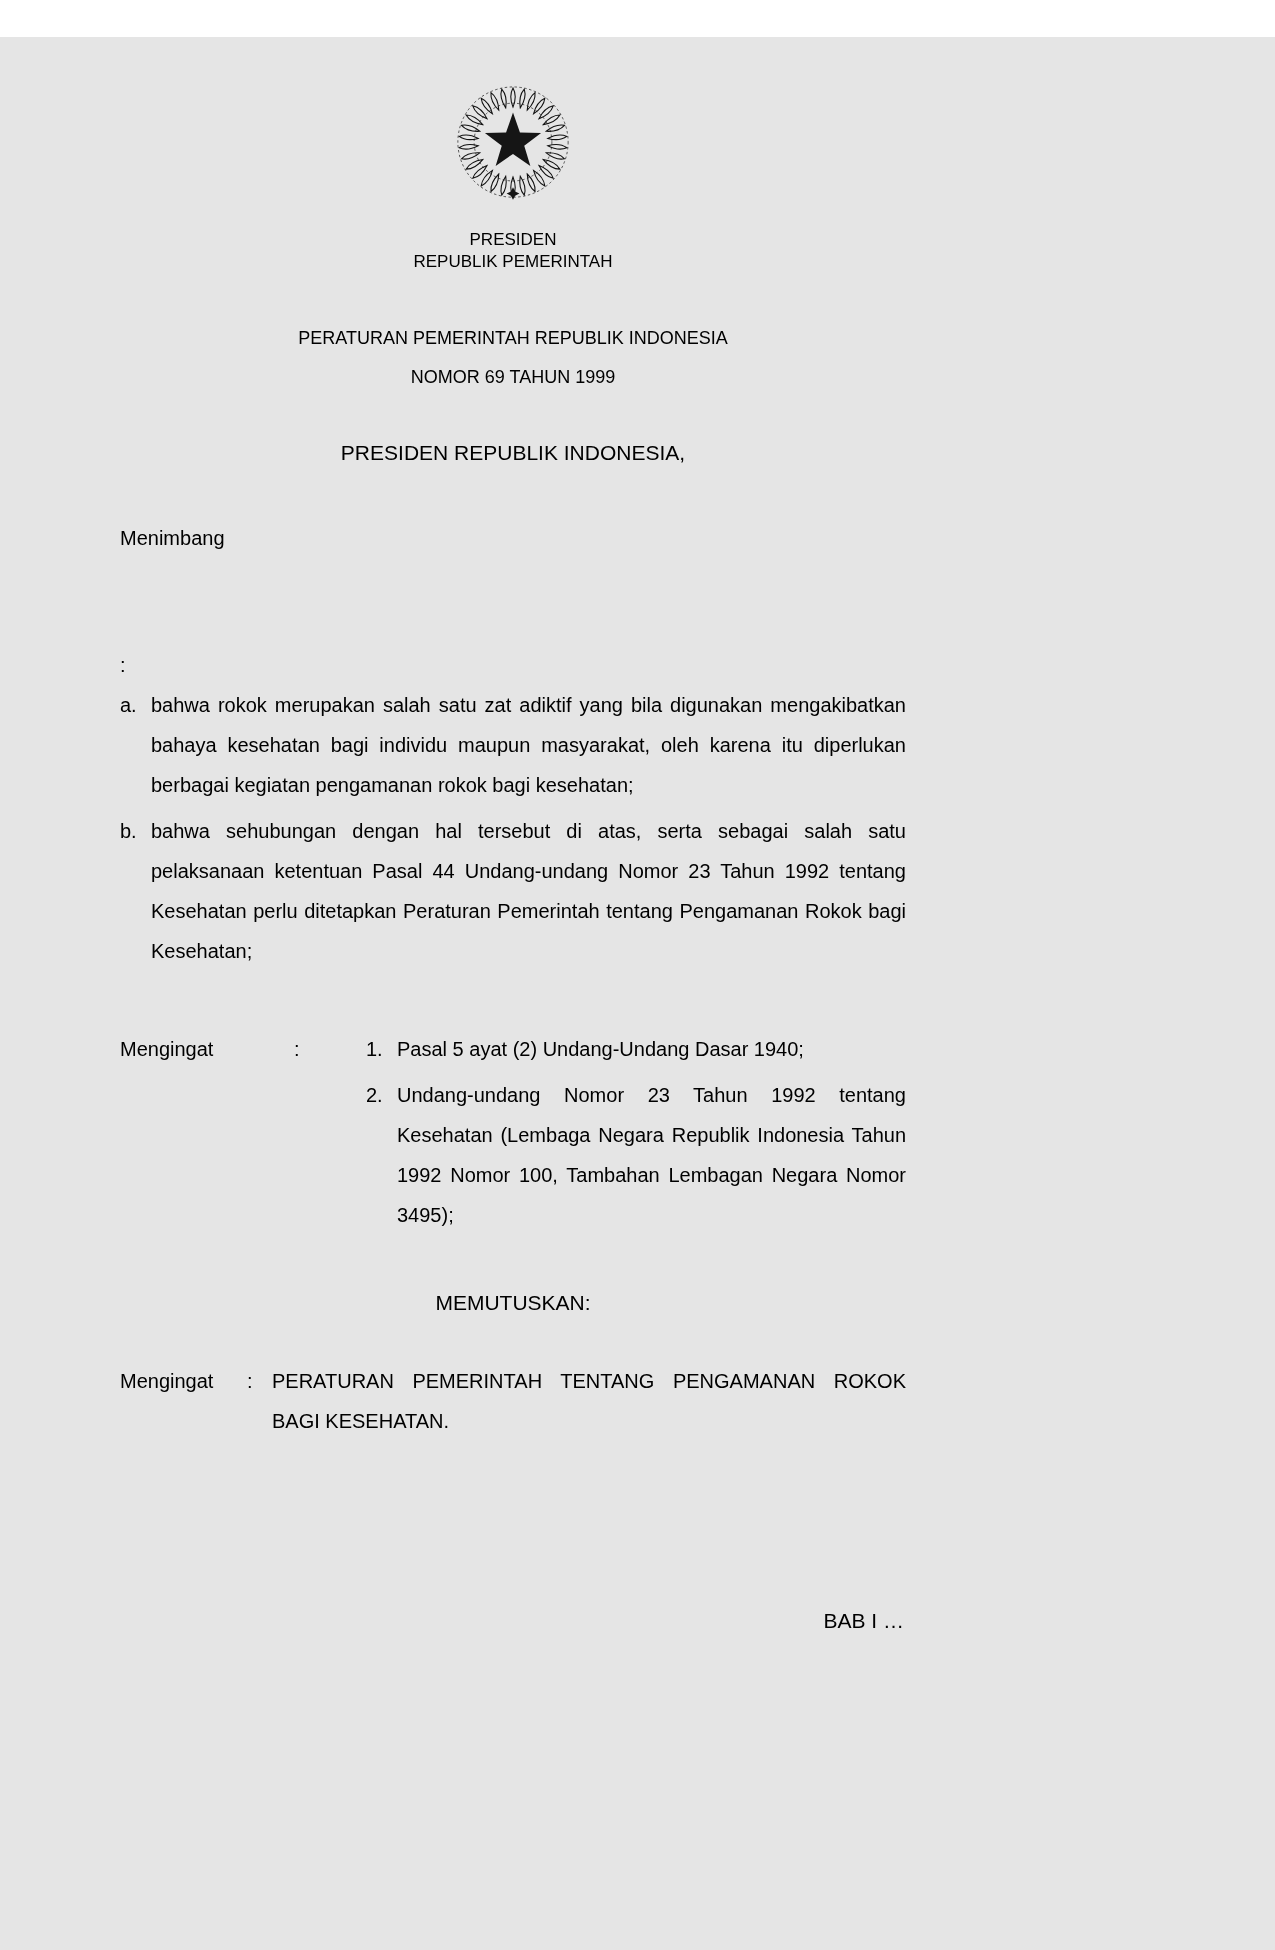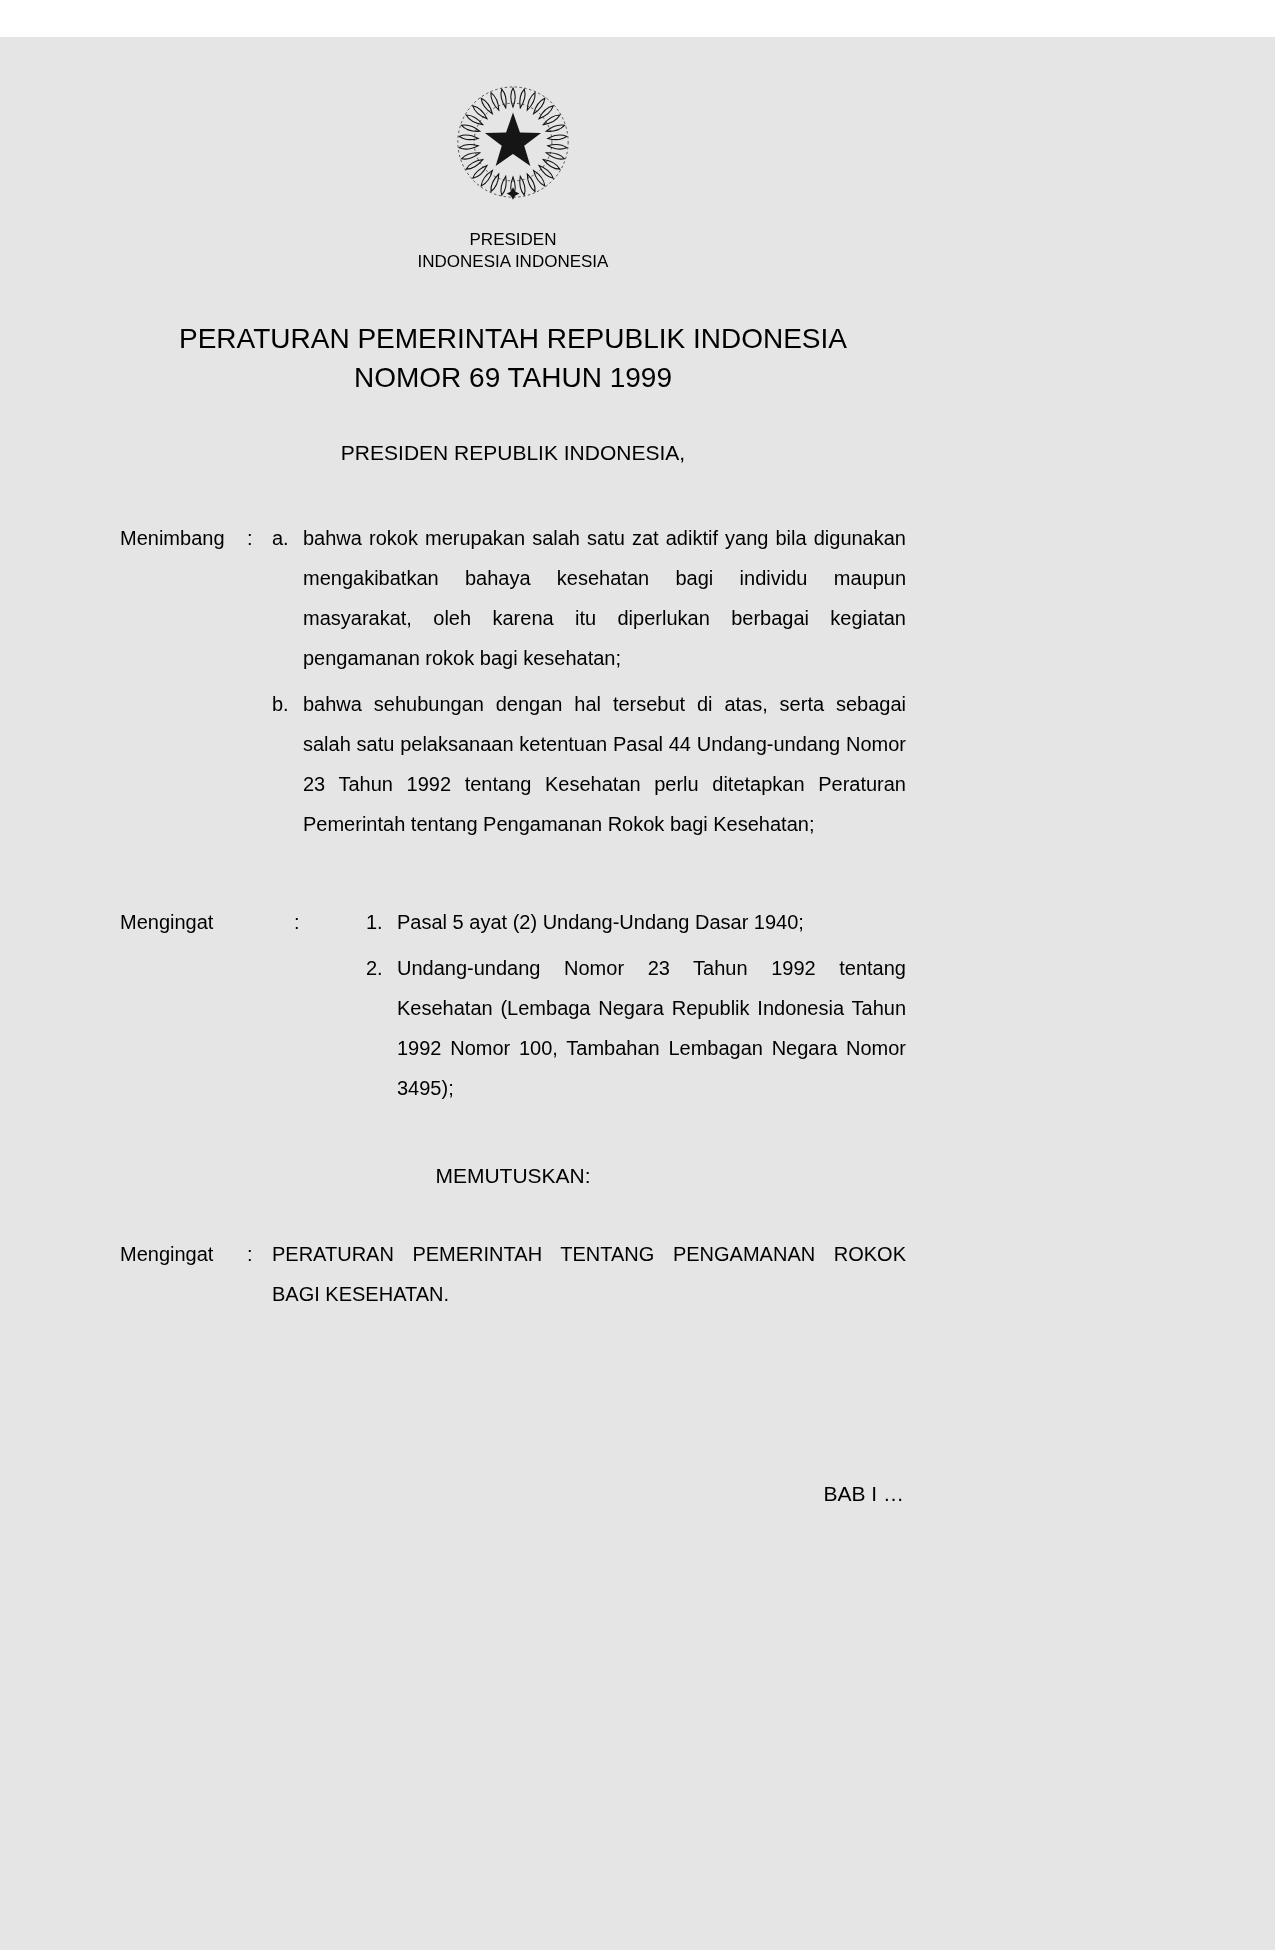--- a/index.html
+++ b/index.html
@@ -26,32 +26,32 @@
   }
   .org-block {
     margin-top: 14px;
     text-align: center;
     font-size: 17px;
     line-height: 22px;
   }
   .title-block {
     margin-top: 46px;
     text-align: center;
-    font-size: 28px;
+    font-size: 18px;
     line-height: 39px;
   }
   .salutation {
     margin-top: 36px;
     text-align: center;
     font-size: 21px;
     line-height: 39px;
   }
   .body-text { font-size: 20px; line-height: 40px; }
   .row { display: flex; align-items: flex-start; }
-  .row-considering { margin-top: 46px; }
+  .row-considering { margin-top: 46px; flex-direction: column; }
   .row-recalling   { margin-top: 58px; gap: 47px; }
   .row-enacting    { margin-top: 38px; }
   .label-col { width: 127px; flex: 0 0 127px; }
   .colon-col { width: 25px;  flex: 0 0 25px; }
   .items-col { flex: 1 1 auto; }
   .item { display: flex; align-items: flex-start; margin-bottom: 6px; }
   .item:last-child { margin-bottom: 0; }
   .marker-col { width: 31px; flex: 0 0 31px; }
   .text-col { flex: 1 1 auto; text-align: justify; }
   .decision-heading {
@@ -113,21 +113,21 @@
         <use href="#leaf" transform="rotate(324 65 60)"></use>
         <use href="#leaf" transform="rotate(336 65 60)"></use>
         <use href="#leaf" transform="rotate(348 65 60)"></use>
         <polygon points="65,30 72.05,50.29 93.53,50.73 76.41,63.71 82.63,84.27 65,72 47.37,84.27 53.59,63.71 36.47,50.73 57.95,50.29" fill="#151515"></polygon>
         <path d="M65 106 L67.2 110.2 L71.5 112.3 L67.2 114.4 L65 118.6 L62.8 114.4 L58.5 112.3 L62.8 110.2 Z" fill="#151515"></path>
       </svg>
     </div>
 
     <div class="org-block">
       <div>PRESIDEN</div>
-      <div>INDONESIA INDONESIA</div>
+      <div>REPUBLIK PEMERINTAH</div>
     </div>
 
     <div class="title-block">
       <div>PERATURAN PEMERINTAH REPUBLIK INDONESIA</div>
       <div>NOMOR 69 TAHUN 1999</div>
     </div>
 
     <div class="salutation">PRESIDEN REPUBLIK INDONESIA,</div>
 
     <div class="row row-considering body-text">

